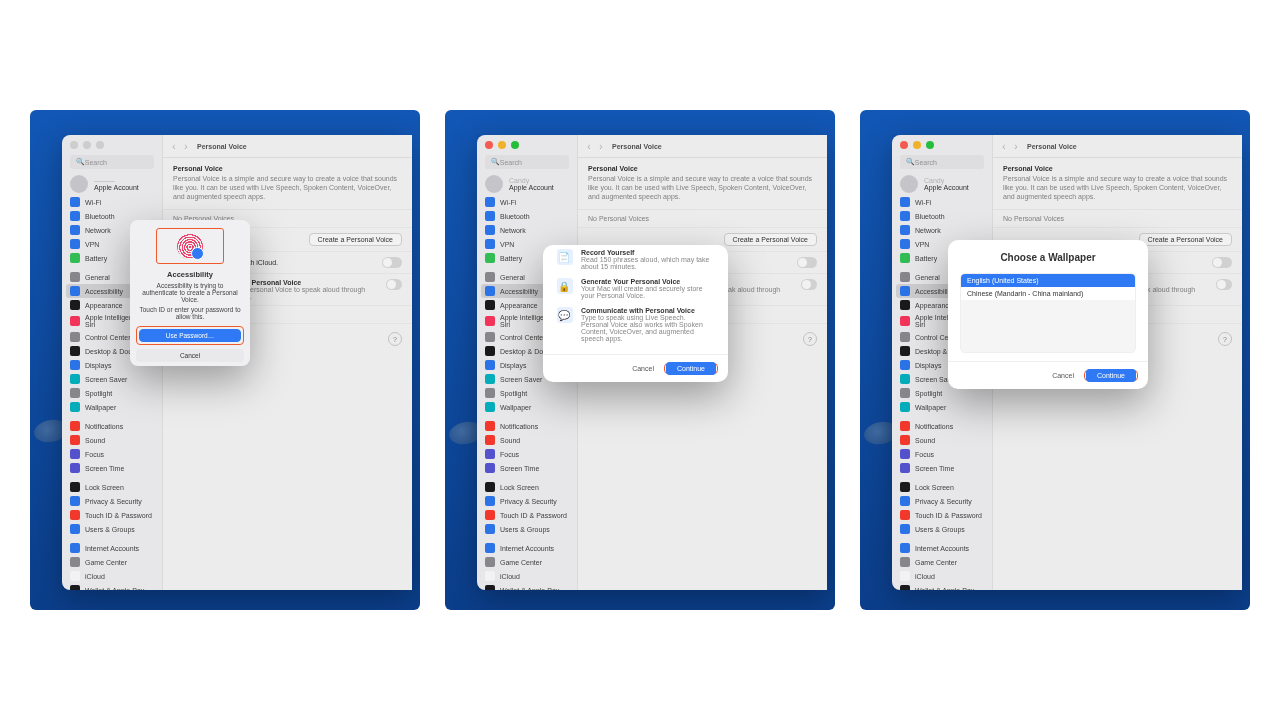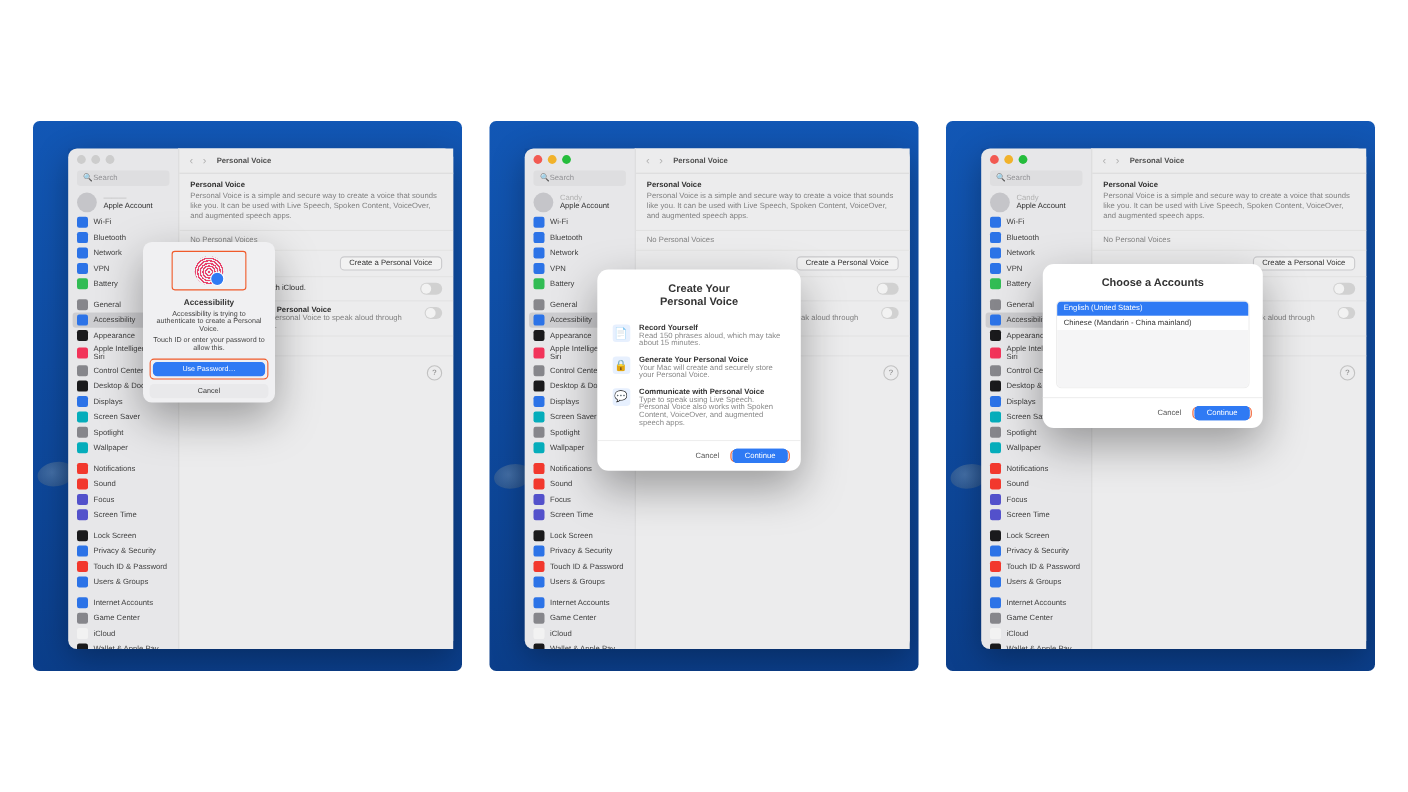--- a/index.html
+++ b/index.html
@@ -419,21 +419,20 @@
           <div class="row">
               <span class="desc">No Items</span>
             </div>
           <div style="display:flex;padding:8px 10px">
               <span class="help">?</span>
             </div>
         </div>
       </div>
     </div>
     <div class="dialog d-create">
-      <h3><span>Create Your</span><br><span>Personal Voice</span></h3>
       <div>
           <div class="step">
             <div class="sicon">📄</div>
             <div class="stext"><b>Record Yourself</b><span>Read 150 phrases aloud, which may take about 15 minutes.</span></div>
           </div>
           <div class="step">
             <div class="sicon">🔒</div>
             <div class="stext"><b>Generate Your Personal Voice</b><span>Your Mac will create and securely store your Personal Voice.</span></div>
           </div>
           <div class="step">
@@ -611,21 +610,21 @@
           <div class="row">
               <span class="desc">No Items</span>
             </div>
           <div style="display:flex;padding:8px 10px">
               <span class="help">?</span>
             </div>
         </div>
       </div>
     </div>
     <div class="dialog d-lang">
-      <h3>Choose a Accounts</h3>
+      <h3>Choose a Wallpaper</h3>
       <div class="langlist">
         <div class="sel">English (United States)</div>
         <div>Chinese (Mandarin - China mainland)</div>
         <div class="empty"></div>
       </div>
       <div class="d-bottom">
         <span style="padding:2px 4px;color:#555">Cancel</span>
         <span class="red-border" style="margin:0;padding:1px"><span class="btn blue">Continue</span></span>
       </div>
     </div>

